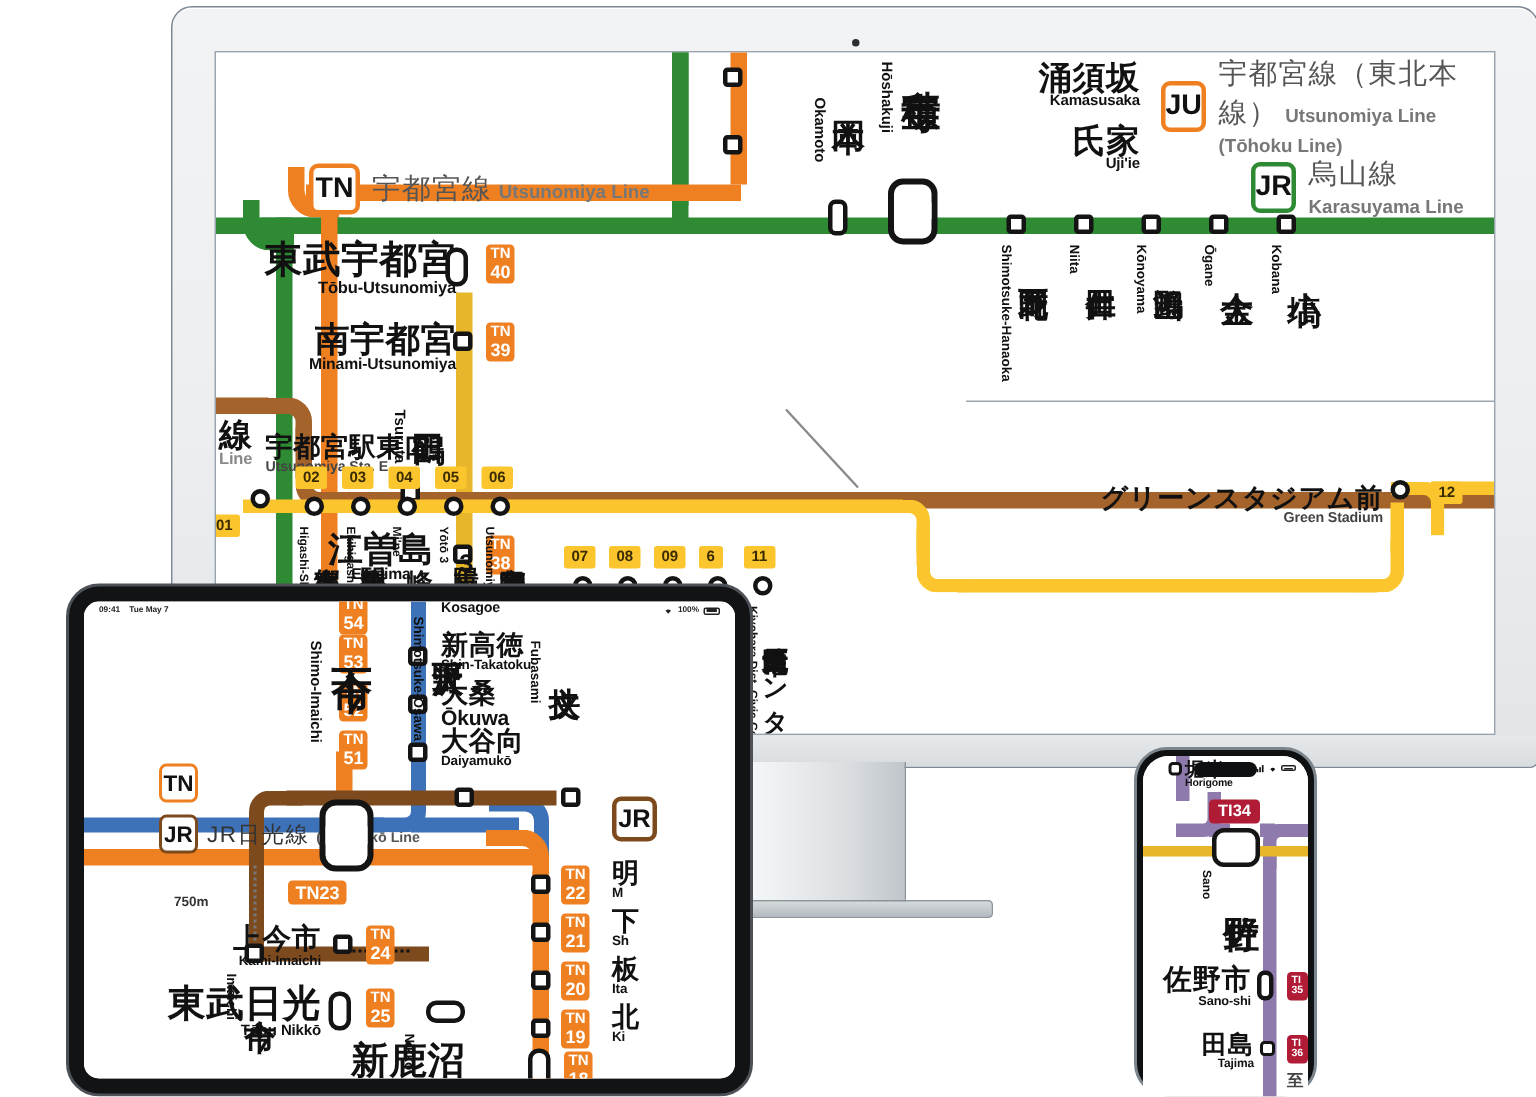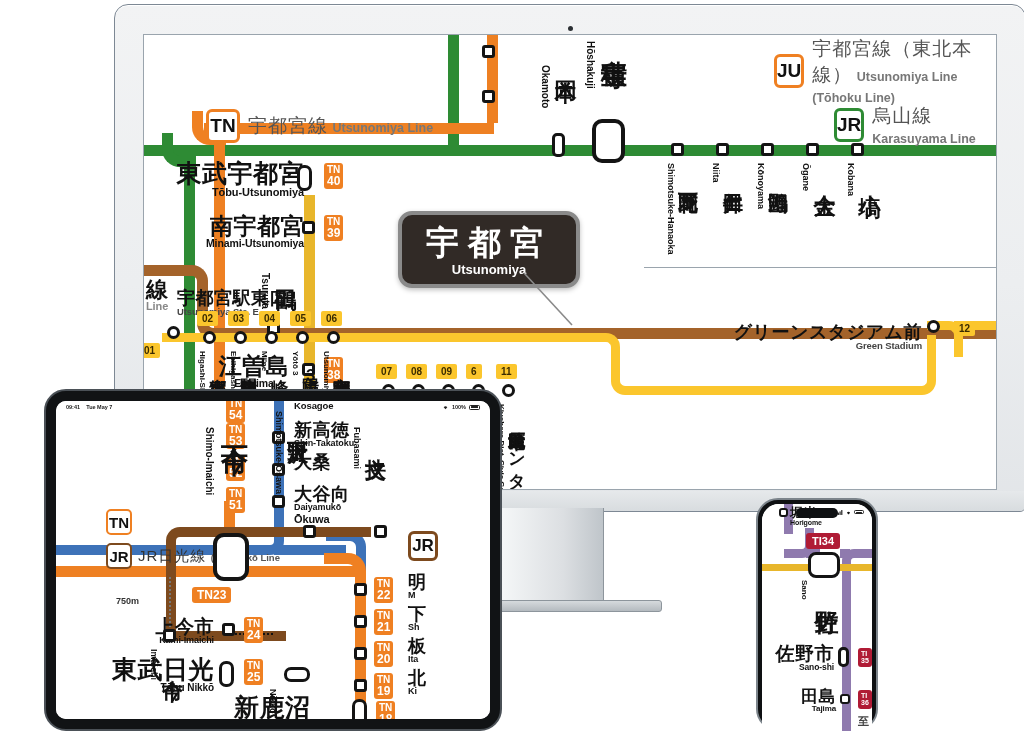--- a/index.html
+++ b/index.html
@@ -233,22 +233,30 @@
         <div class="stn" style="left:408px;top:98px;width:13px;height:24px;border-radius:5px;border-width:3.2px;"></div>
 
         <div class="lab" style="left:441px;top:4px;">
           <span class="vert jp" style="font-size:26px;position:absolute;left:16px;top:0px;">宝積寺</span>
           <span class="vert-rm" style="font-size:10px;position:absolute;left:0px;top:2px;">Hōshakuji</span>
         </div>
         <div class="stn" style="left:448px;top:84px;width:33px;height:44px;border-radius:10px;border-width:4px;"></div>
         <div style="position:absolute;left:452px;top:100px;width:25px;height:11px;background:#fff;"></div>
         <div style="position:absolute;left:456px;top:96px;width:17px;height:19px;background:#fff;border-radius:3px;"></div>
 
+        <div class="lab" style="left:506px;top:6px;text-align:right;width:110px;">
+          <span class="jp" style="font-size:22px;">涌須坂</span>
+          <span class="rm" style="font-size:10px;">Kamasusaka</span>
+        </div>
         <div class="stn stn-sm" style="left:338px;top:10px;"></div>
 
+        <div class="lab" style="left:516px;top:48px;text-align:right;width:100px;">
+          <span class="jp" style="font-size:22px;">氏家</span>
+          <span class="rm" style="font-size:10px;">Uji'ie</span>
+        </div>
         <div class="stn stn-sm" style="left:338px;top:55px;"></div>
 
         <div class="stn stn-sm" style="left:527px;top:108px;"></div>
         <div class="lab" style="left:522px;top:128px;">
           <span class="vert jp" style="font-size:20px;position:absolute;left:12px;top:14px;">下野花岡</span>
           <span class="vert-rm" style="font-size:9px;position:absolute;left:0px;top:0px;">Shimotsuke-Hanaoka</span>
         </div>
 
         <div class="stn stn-sm" style="left:572px;top:108px;"></div>
         <div class="lab" style="left:567px;top:128px;">
@@ -373,24 +381,20 @@
           </div>
         </div>
 
         <div class="lab" style="left:548px;top:288px;text-align:right;width:230px;">
           <span class="jp" style="font-size:18px;">グリーンスタジアム前</span>
           <span class="rm" style="font-size:9.5px;color:#444;">Green Stadium</span>
         </div>
         <div class="stn stn-yel" style="left:783px;top:285px;"></div>
         <div class="ybadge" style="left:810px;top:286px;">12</div>
 
-        <div class="callout" style="left:254px;top:176px;">
-          <span class="jp">宇都宮</span>
-          <span class="rm">Utsunomiya</span>
-        </div>
         <svg style="position:absolute;left:380px;top:238px;width:70px;height:60px;overflow:visible;">
           <line x1="0" y1="0" x2="48" y2="52" stroke="#8a8a8a" stroke-width="1.6"></line>
         </svg>
 
       </div>
     </div>
   </div>
   <div class="monitor-neck"></div>
   <div class="monitor-foot"></div>
 
@@ -456,21 +460,21 @@
           <span class="rm" style="font-size:9px;">Shin-Takatoku</span>
         </div>
 
         <div class="tnbadge" style="left:170px;top:54px;">
           <span class="t">TN</span>
           <span class="n">52</span>
         </div>
         <div class="stn stn-sm" style="left:216px;top:62px;"></div>
         <div class="lab" style="left:238px;top:52px;">
           <span class="jp" style="font-size:18px;">大桑</span>
-          <span class="rm" style="font-size:11px;margin-top:43px;">Ōkuwa</span>
+          <span class="rm" style="font-size:14px;">Ōkuwa</span>
         </div>
 
         <div class="tnbadge" style="left:170px;top:86px;">
           <span class="t">TN</span>
           <span class="n">51</span>
         </div>
         <div class="stn stn-sm" style="left:216px;top:94px;"></div>
         <div class="lab" style="left:238px;top:84px;">
           <span class="jp" style="font-size:18px;">大谷向</span>
           <span class="rm" style="font-size:9px;">Daiyamukō</span>

